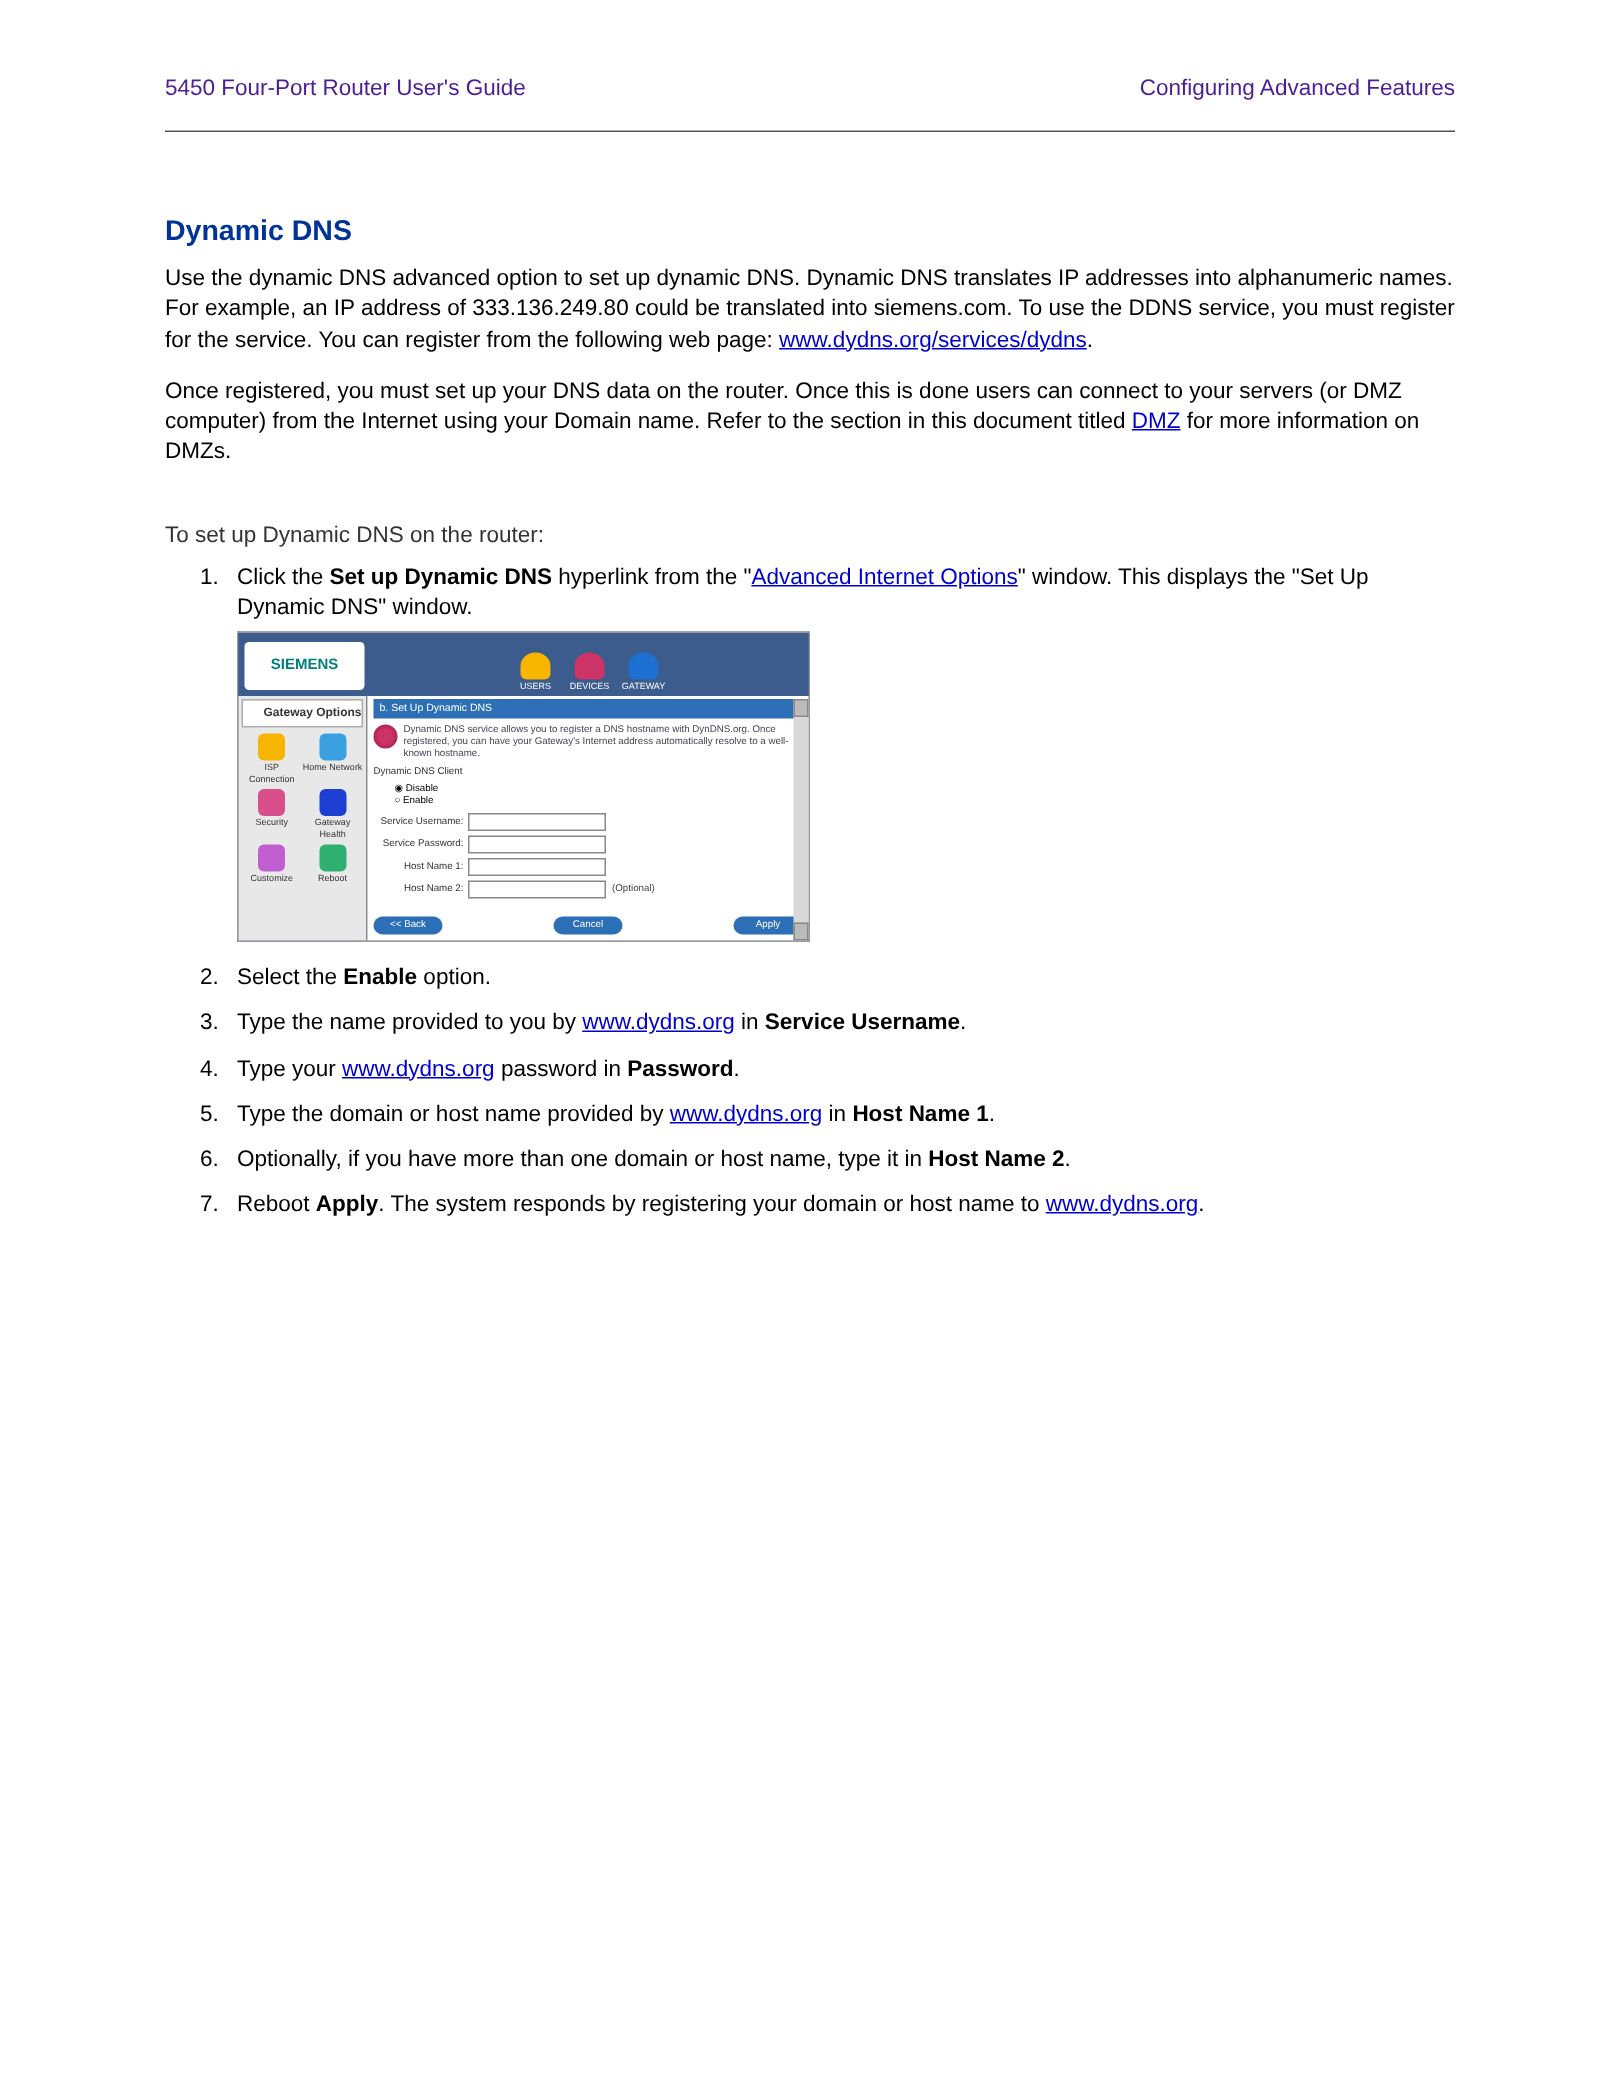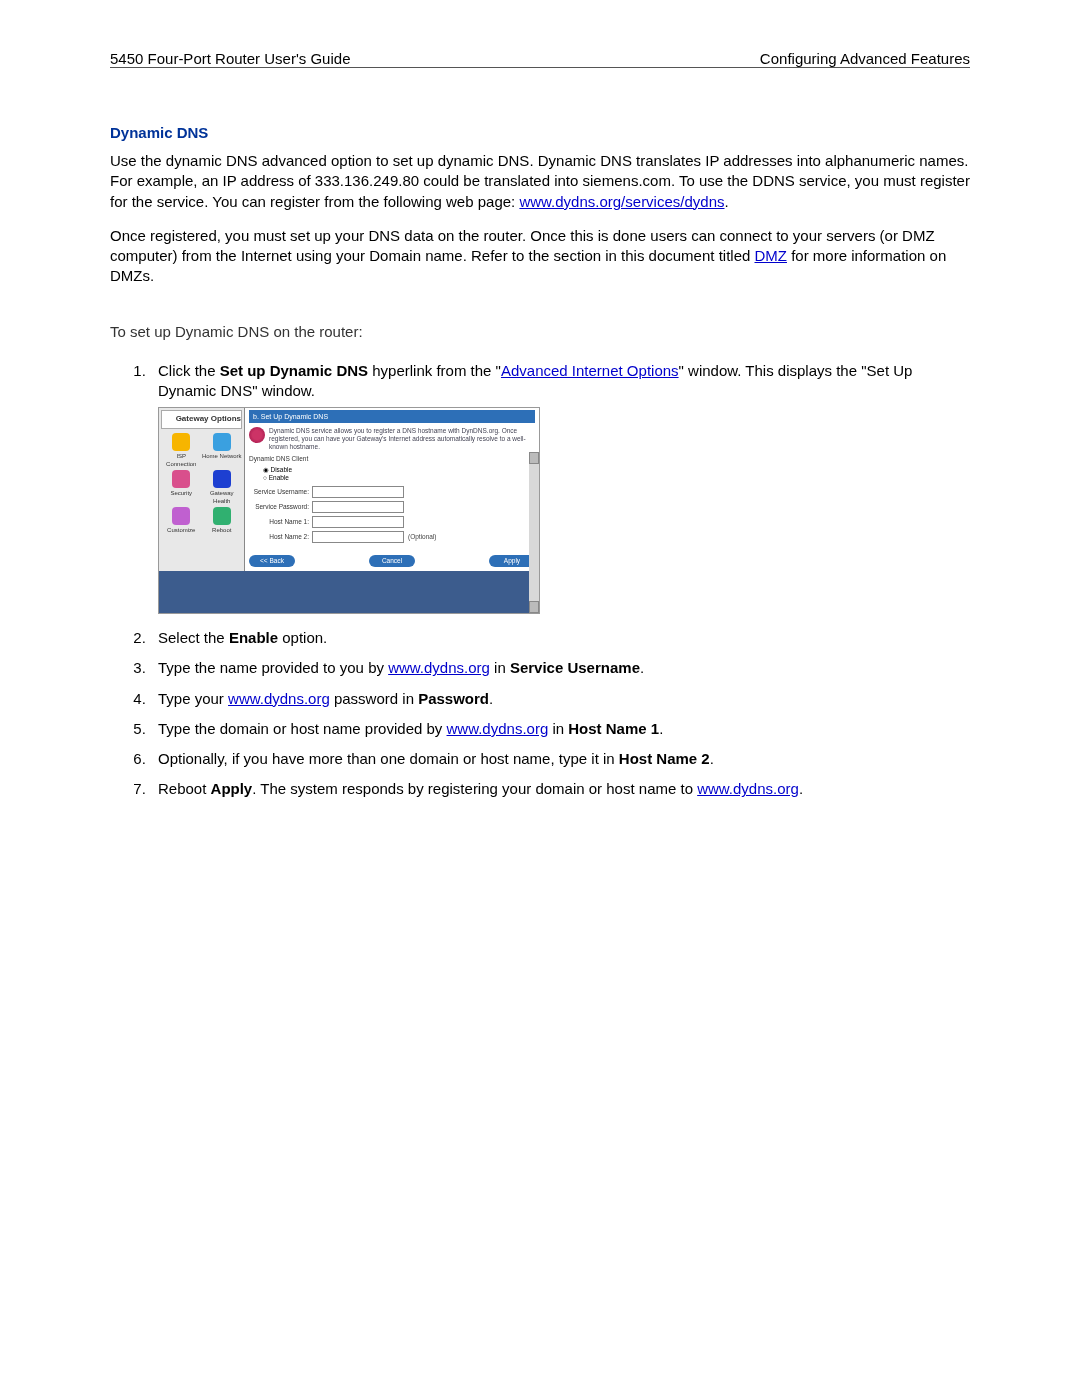--- a/index.html
+++ b/index.html
@@ -13,45 +13,45 @@
     width: 1080px;
     height: 1397px;
     position: relative;
     box-sizing: border-box;
     padding: 50px 110px 40px 110px;
   }
   .hdr {
     display: flex;
     justify-content: space-between;
     font-size: 15px;
-    color: #000000;
-    padding-bottom: 0;
+    color: #4c1d95;
+    padding-bottom: 20px;
     border-bottom: 1px solid #555;
   }
   .section-title {
     color: #003399;
     font-weight: bold;
-    font-size: 15px;
+    font-size: 19px;
     margin-top: 56px;
     margin-bottom: 10px;
   }
   .body-text {
     line-height: 1.35;
     color: #000;
     margin-bottom: 14px;
   }
   .link {
     color: #0000cc;
     text-decoration: underline;
     cursor: pointer;
   }
   .instruction-lead {
     color: #333;
     margin-top: 36px;
-    margin-bottom: 21px;
+    margin-bottom: 10px;
   }
   ol.steps {
     margin: 0 0 0 40px;
     padding: 0;
   }
   ol.steps > li {
     margin-bottom: 10px;
     line-height: 1.35;
     padding-left: 8px;
   }
@@ -251,20 +251,28 @@
   </div>
 
   <div class="instruction-lead">To set up Dynamic DNS on the router:</div>
 
   <ol class="steps">
     <li>
       <span>Click the </span><span class="bold">Set up Dynamic DNS</span><span> hyperlink from the "</span><span class="link">Advanced Internet Options</span><span>" window. This displays the "Set Up Dynamic DNS" window.</span>
 
       
       <div class="screenshot">
+        <div class="ss-top">
+          <div class="ss-logo">SIEMENS</div>
+          <div class="ss-tabs">
+            <div class="ss-tab"><div class="ss-tab-icon" style="background:#f7b500"></div><span>USERS</span></div>
+            <div class="ss-tab"><div class="ss-tab-icon" style="background:#cc3366"></div><span>DEVICES</span></div>
+            <div class="ss-tab"><div class="ss-tab-icon" style="background:#1d6fd1"></div><span>GATEWAY</span></div>
+          </div>
+        </div>
         <div class="ss-lower">
           <div class="ss-side">
             <div class="ss-side-title">Gateway Options</div>
             <div class="ss-side-grid">
               <div class="ss-side-item"><div class="ss-side-icon" style="background:#f7b500"></div><span>ISP Connection</span></div>
               <div class="ss-side-item"><div class="ss-side-icon" style="background:#3aa0e0"></div><span>Home Network</span></div>
               <div class="ss-side-item"><div class="ss-side-icon" style="background:#d94f8c"></div><span>Security</span></div>
               <div class="ss-side-item"><div class="ss-side-icon" style="background:#1d3fd1"></div><span>Gateway Health</span></div>
               <div class="ss-side-item"><div class="ss-side-icon" style="background:#c060d0"></div><span>Customize</span></div>
               <div class="ss-side-item"><div class="ss-side-icon" style="background:#30b070"></div><span>Reboot</span></div>

